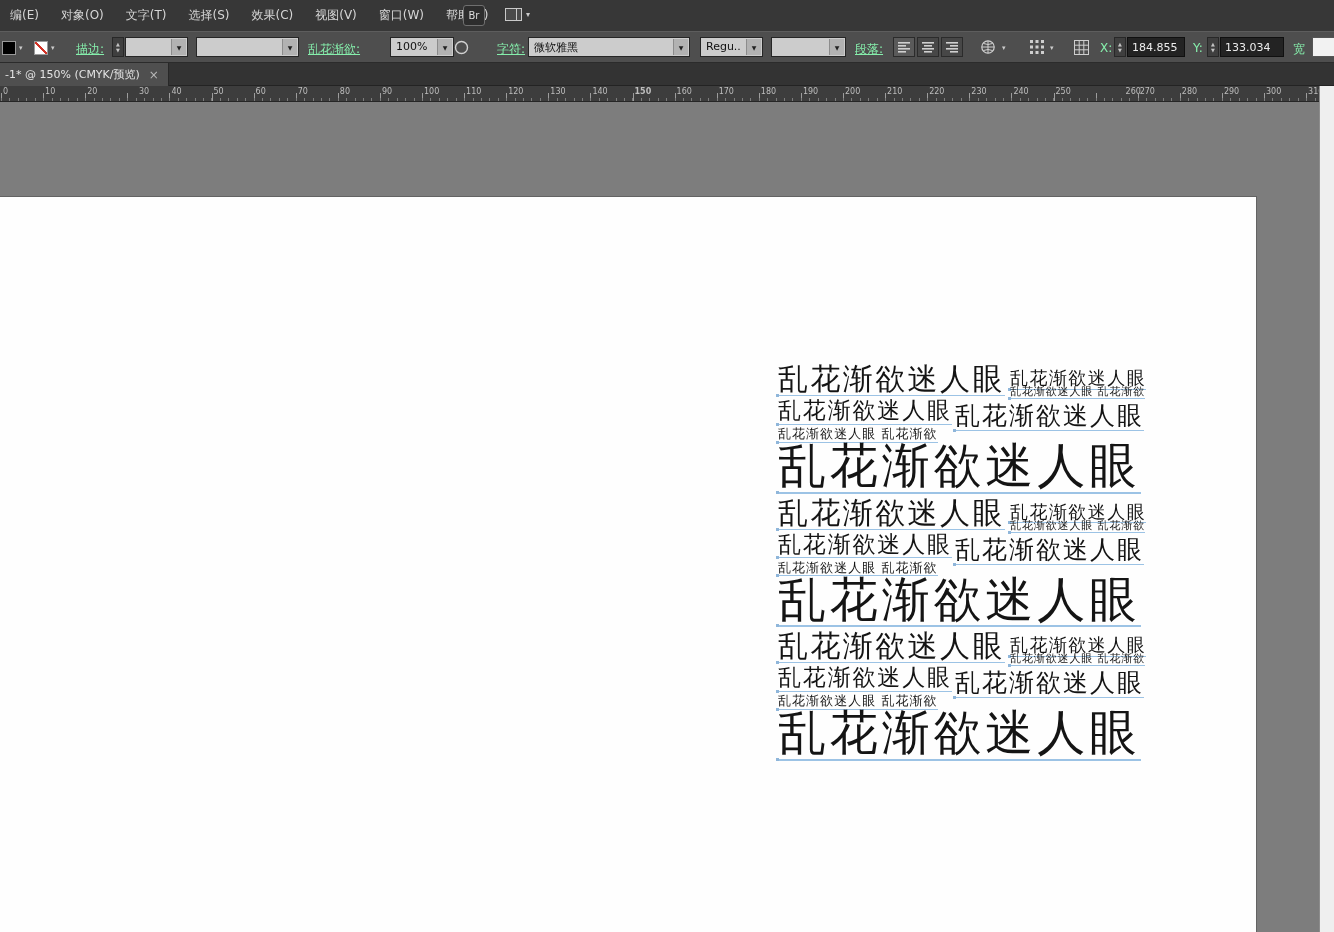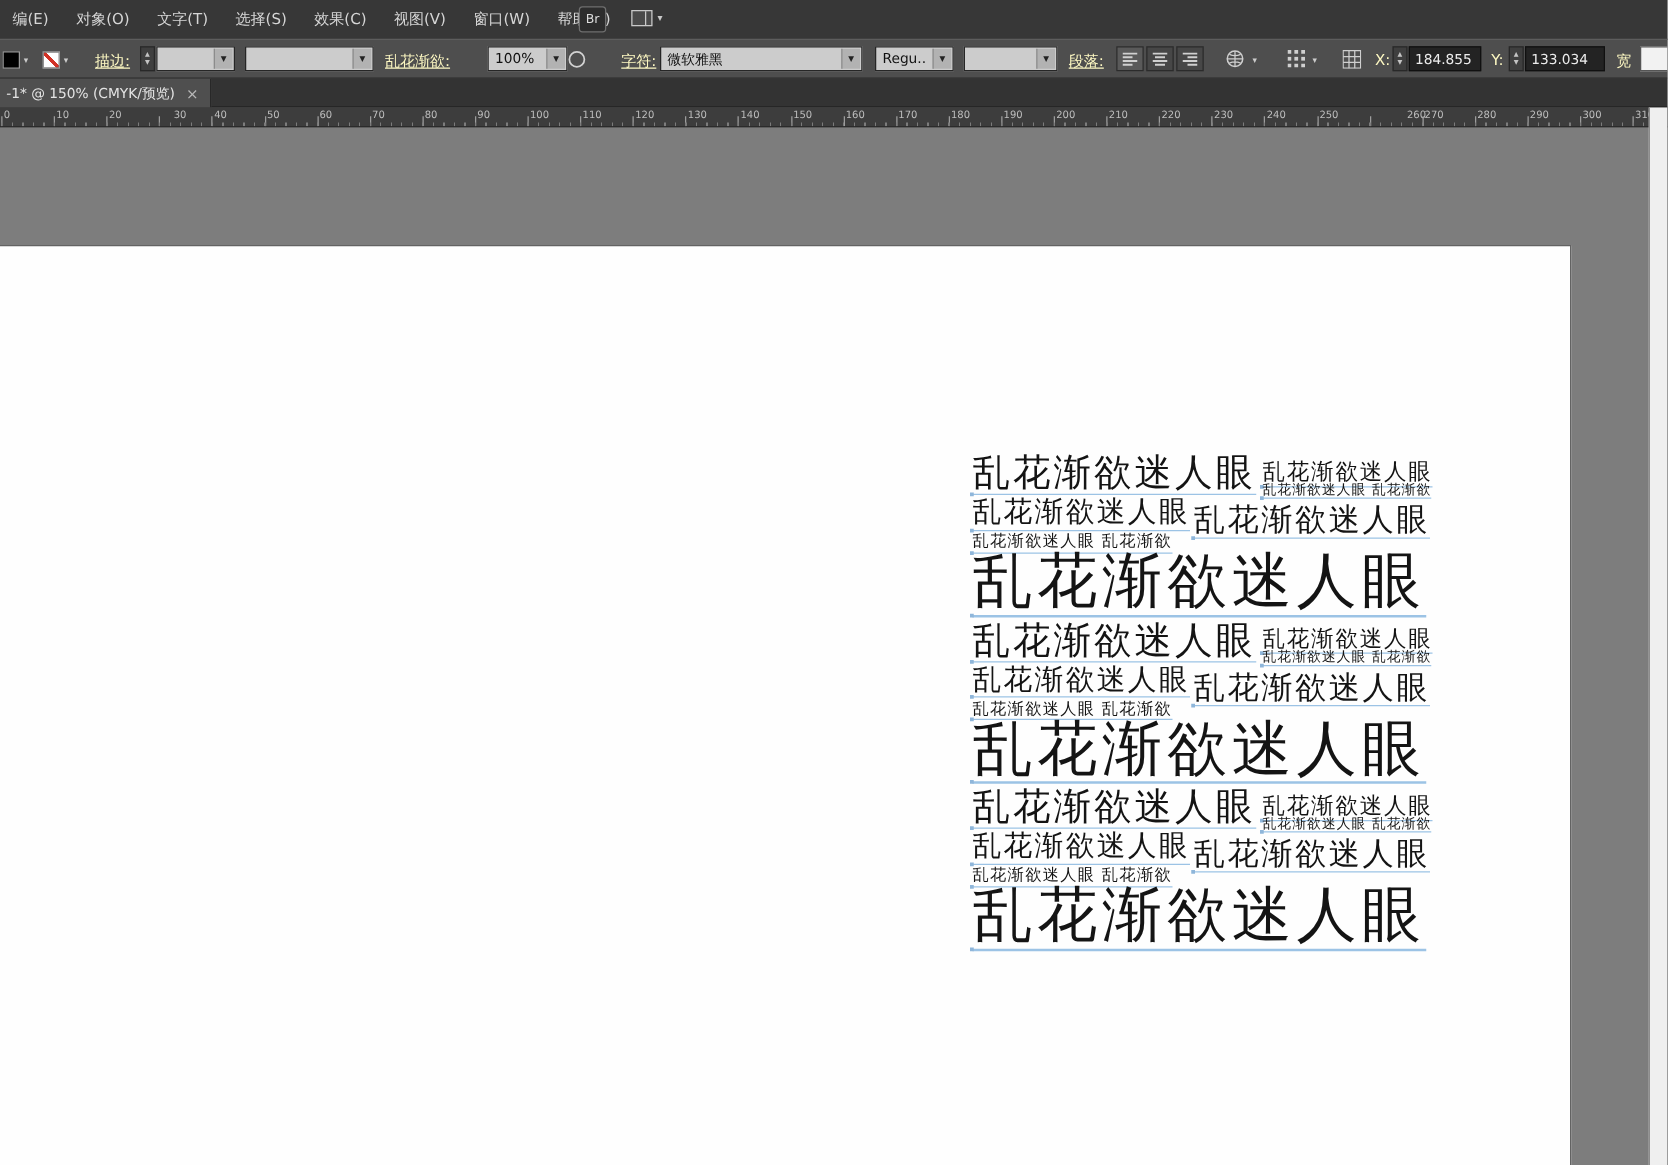--- a/index.html
+++ b/index.html
@@ -12,21 +12,21 @@
   .menu-item{padding:0 11px;height:100%;display:flex;align-items:center;cursor:default;white-space:nowrap;}
   .menu-item:first-child{padding-left:2px;margin-left:-4px;}
   .br-badge{position:absolute;left:463px;top:5px;width:20px;height:19px;background:#2d2d2d;border:1px solid #6f6f6f;border-radius:3px;color:#ddd;font-size:10px;display:flex;align-items:center;justify-content:center;}
   .ws-btn{position:absolute;left:505px;top:8px;display:flex;align-items:center;gap:4px;}
   .ws-rect{display:inline-block;width:17px;height:13px;border:1px solid #c9c9c9;box-sizing:border-box;position:relative;background:#4a4a4a;}
   .ws-rect::after{content:"";position:absolute;top:0;bottom:0;left:10px;width:1px;background:#c9c9c9;}
   .dd-arrow{font-size:8px;color:#c9c9c9;}
 
   
   .control-bar{position:absolute;top:31px;left:0;right:0;height:32px;background:#4e4e4e;border-top:1px solid #5d5d5d;border-bottom:1px solid #2b2b2b;box-sizing:border-box;}
-  .olabel{position:absolute;top:9px;font-size:12px;color:#fef9c3;text-decoration:underline;white-space:nowrap;}
+  .olabel{position:absolute;top:9px;font-size:12px;color:#86efac;text-decoration:underline;white-space:nowrap;}
   .olabel.xy{text-decoration:none;}
   .combo{position:absolute;top:5px;height:20px;background:#cccccc;border:1px solid #262626;box-sizing:border-box;font-size:11px;color:#111;padding:2px 18px 0 5px;white-space:nowrap;overflow:hidden;}
   .combo-arrow{position:absolute;right:1px;top:1px;bottom:1px;width:14px;background:#b2b2b2;border-left:1px solid #8c8c8c;font-size:6px;color:#222;display:flex;align-items:center;justify-content:center;}
   .spinner{position:absolute;top:5px;width:12px;height:20px;background:#3f3f3f;border:1px solid #282828;box-sizing:border-box;display:flex;flex-direction:column;align-items:center;justify-content:center;gap:1px;}
   .spinner i{font-style:normal;font-size:5px;color:#c4c4c4;line-height:5px;}
   .darkfield{position:absolute;top:5px;height:20px;background:#232323;border:1px solid #101010;box-sizing:border-box;color:#ececec;font-size:11px;padding:3px 3px 0 4px;}
   .lightfield{position:absolute;top:5px;height:20px;background:#f2f2f2;border:1px solid #555;box-sizing:border-box;}
   .swatch{position:absolute;top:9px;width:14px;height:14px;border:1px solid #9a9a9a;box-sizing:border-box;}
   .fill-swatch{left:2px;background:#000;}
   .stroke-swatch{left:34px;background:linear-gradient(45deg,#fff 42%,#d23327 42%,#d23327 58%,#fff 58%);}
@@ -224,21 +224,21 @@
         <span class="ruler-num" style="left: 424px;">100</span>
         <span class="ruler-tick" style="left: 464.1px;"></span>
         <span class="ruler-num" style="left: 466.1px;">110</span>
         <span class="ruler-tick" style="left: 506.2px;"></span>
         <span class="ruler-num" style="left: 508.2px;">120</span>
         <span class="ruler-tick" style="left: 548.3px;"></span>
         <span class="ruler-num" style="left: 550.3px;">130</span>
         <span class="ruler-tick" style="left: 590.4px;"></span>
         <span class="ruler-num" style="left: 592.4px;">140</span>
         <span class="ruler-tick" style="left: 632.5px;"></span>
-        <span class="ruler-num" style="left: 634.5px;">150</span>
+        <span class="ruler-num" style="left: 634.5px; font-weight: bold;">150</span>
         <span class="ruler-tick" style="left: 674.6px;"></span>
         <span class="ruler-num" style="left: 676.6px;">160</span>
         <span class="ruler-tick" style="left: 716.7px;"></span>
         <span class="ruler-num" style="left: 718.7px;">170</span>
         <span class="ruler-tick" style="left: 758.8px;"></span>
         <span class="ruler-num" style="left: 760.8px;">180</span>
         <span class="ruler-tick" style="left: 800.9px;"></span>
         <span class="ruler-num" style="left: 802.9px;">190</span>
         <span class="ruler-tick" style="left: 843px;"></span>
         <span class="ruler-num" style="left: 845px;">200</span>

